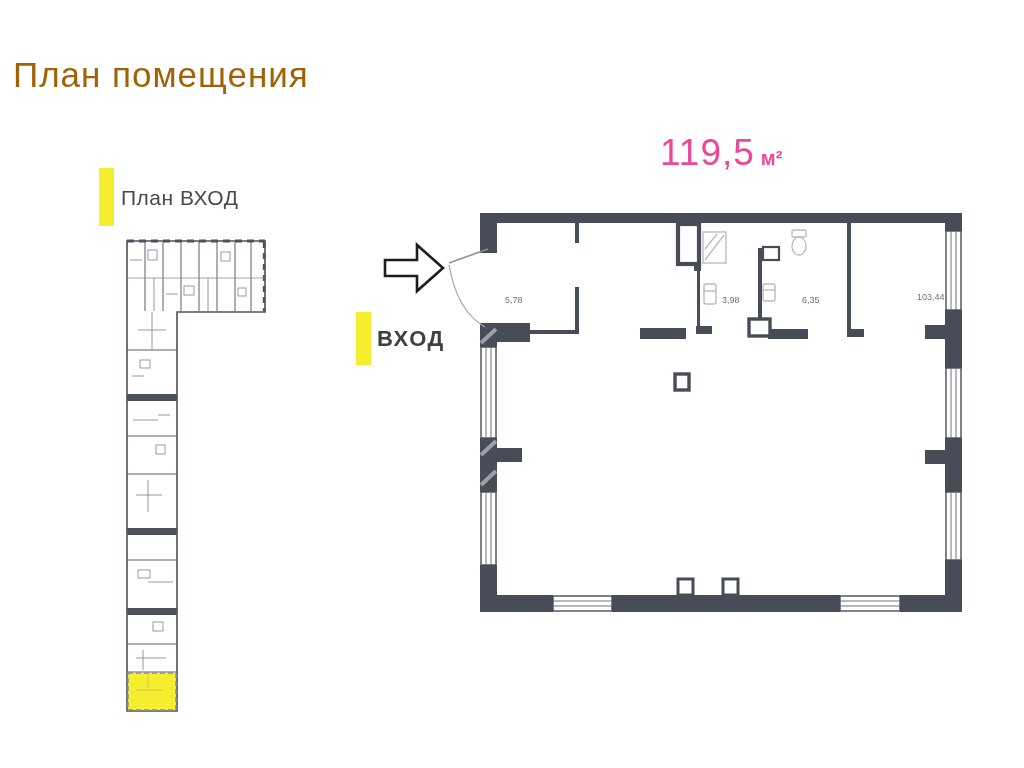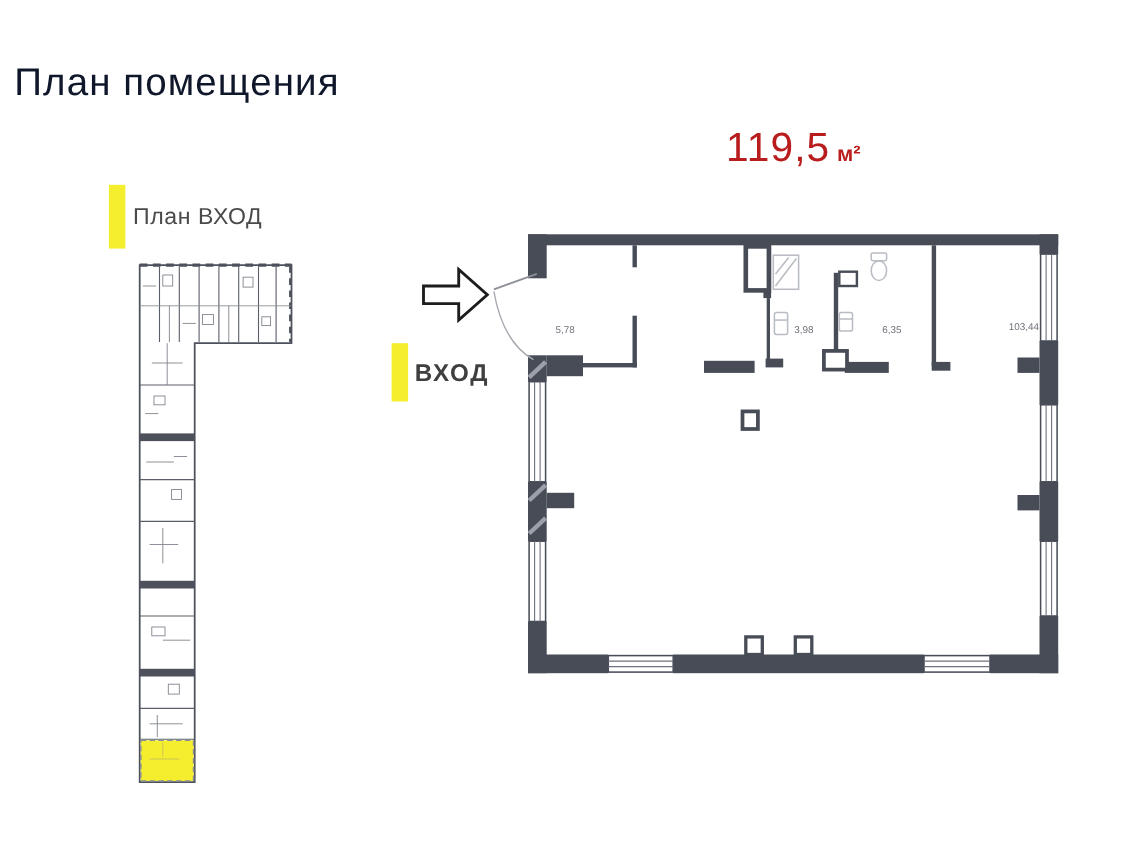--- a/index.html
+++ b/index.html
@@ -2,36 +2,36 @@
 <html><head>
 <meta charset="utf-8">
 <style>
   html,body{margin:0;padding:0;}
   body{
     width:1024px;height:768px;position:relative;background:#ffffff;
     font-family:"Liberation Sans", sans-serif;overflow:hidden;
   }
   .abs{position:absolute;}
   .page-title{
-    left:13px;top:55px;font-size:35px;color:#0f172a;letter-spacing:1px;
+    left:13px;top:55px;font-size:35px;color:#a16207;letter-spacing:1px;
     font-weight:500;
   }
   .hl-bar{width:15px;background:#f5ee2f;}
   .bar-floor{left:99px;top:168px;height:58px;}
   .bar-entry{left:356px;top:312px;height:53px;}
   .floor-label{
     left:121px;top:186px;font-size:21px;color:#4a4a4a;letter-spacing:0.5px;
     font-weight:500;
   }
   .entry-label{
     left:377px;top:326px;font-size:22px;color:#3f3f3f;letter-spacing:1.5px;
     font-weight:600;
     text-align:center;
   }
-  .area-label{left:660px;top:113px;color:#b91c1c;white-space:nowrap;}
+  .area-label{left:660px;top:132px;color:#ec4899;white-space:nowrap;}
   .area-value{font-size:37px;letter-spacing:1px;font-weight:500;}
   .area-unit{font-size:20px;font-weight:600;margin-left:6px;}
   svg text{font-family:"Liberation Sans", sans-serif;}
 </style>
 </head>
 <body>
 
 <div class="abs page-title">План помещения</div>
 
 <div class="abs hl-bar bar-floor"></div>

